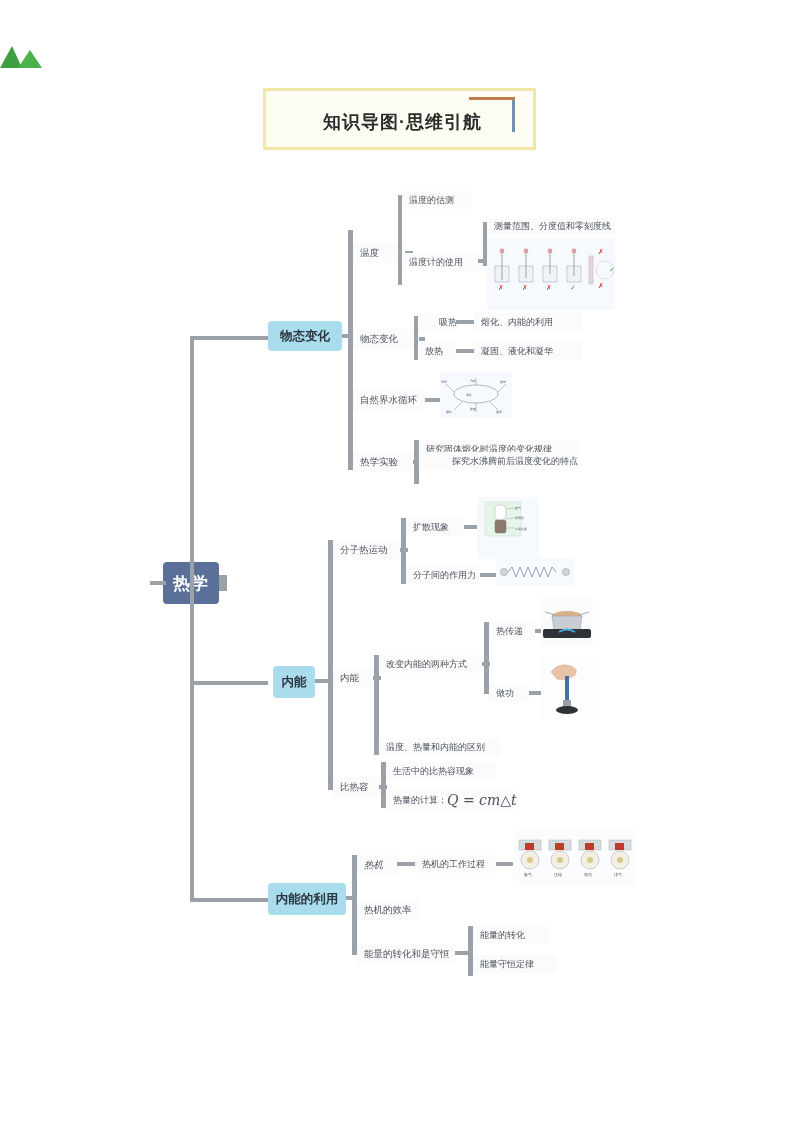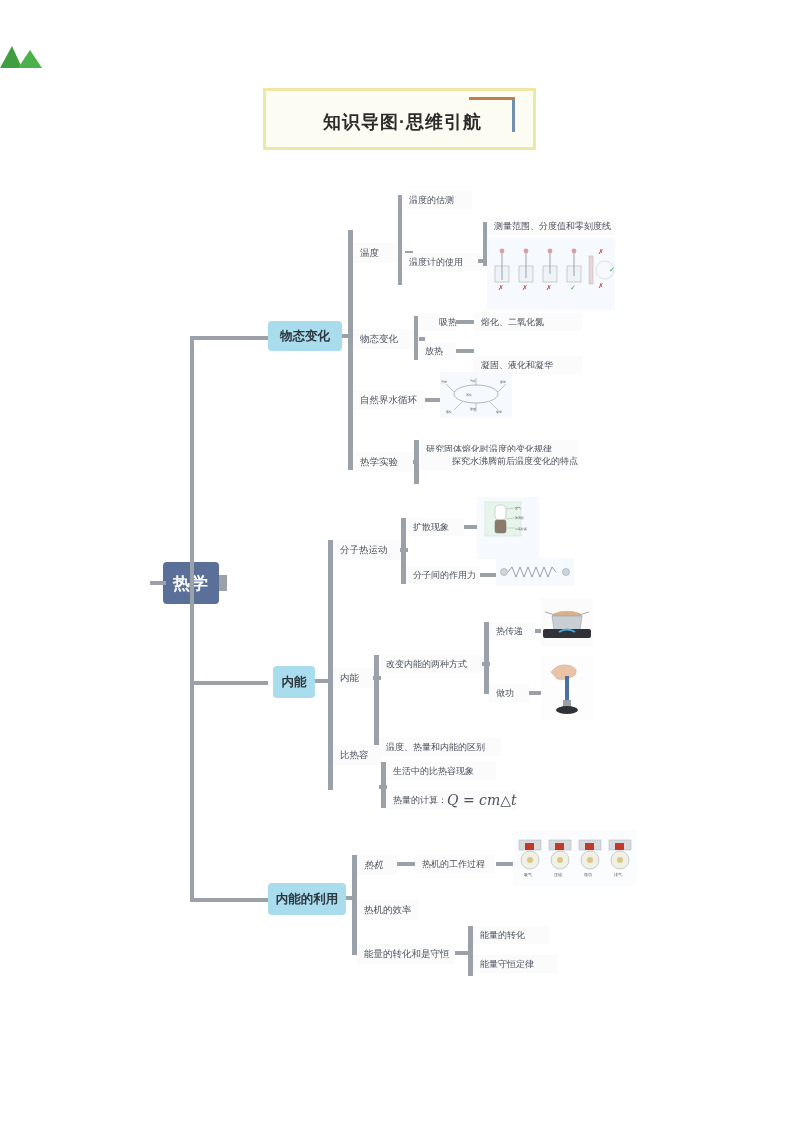--- a/index.html
+++ b/index.html
@@ -130,23 +130,23 @@
   <div class="node n-l3" style="left:418px;top:313px;width:38px;height:18px;padding-left:21px;">
     <span>吸热</span>
   </div>
   <div class="node n-l3" style="left:418px;top:342px;width:38px;height:18px;">
     <span>放热</span>
   </div>
   <div class="spine" style="left:456px;top:320px;width:18px;height:4px;"></div>
   <div class="spine" style="left:456px;top:349px;width:18px;height:4px;"></div>
 
   <div class="node n-l4" style="left:474px;top:313px;width:108px;height:18px;">
-    <span>熔化、二氧化氮</span>
-  </div>
-  <div class="node n-l4" style="left:474px;top:356px;width:108px;height:18px;text-align:center;">
+    <span>熔化、内能的利用</span>
+  </div>
+  <div class="node n-l4" style="left:474px;top:342px;width:108px;height:18px;text-align:center;">
     <span>凝固、液化和凝华</span>
   </div>
 
   <div class="node n-l2" style="left:353px;top:390px;width:72px;height:20px;">
     <span>自然界水循环</span>
   </div>
   <div class="spine" style="left:425px;top:398px;width:18px;height:4px;"></div>
   <div class="imgbox" style="left:440px;top:372px;width:72px;height:46px;">
     <svg viewBox="0 0 72 46" width="72" height="46">
       <ellipse cx="36" cy="22" rx="22" ry="9" fill="none" stroke="#888" stroke-width="0.6"></ellipse>
@@ -267,21 +267,21 @@
       <rect x="24" y="20" width="4" height="26" fill="#4a6fa5"></rect>
       <rect x="22" y="44" width="8" height="8" fill="#9aa1a8"></rect>
       <ellipse cx="26" cy="54" rx="11" ry="4" fill="#2f3338"></ellipse>
     </svg>
   </div>
 
   <div class="node n-l3" style="left:379px;top:738px;width:122px;height:18px;">
     <span>温度、热量和内能的区别</span>
   </div>
 
-  <div class="node n-l2" style="left:333px;top:745px;width:48px;height:20px;">
+  <div class="node n-l2" style="left:333px;top:777px;width:48px;height:20px;">
     <span>比热容</span>
   </div>
   <div class="spine" style="left:381px;top:762px;width:5px;height:46px;"></div>
   <div class="spine" style="left:379px;top:785px;width:8px;height:4px;"></div>
 
   <div class="node n-l3" style="left:386px;top:762px;width:110px;height:18px;">
     <span>生活中的比热容现象</span>
   </div>
   <div class="node n-l3" style="left:386px;top:790px;width:130px;height:20px;">
     <span>热量的计算：</span>

